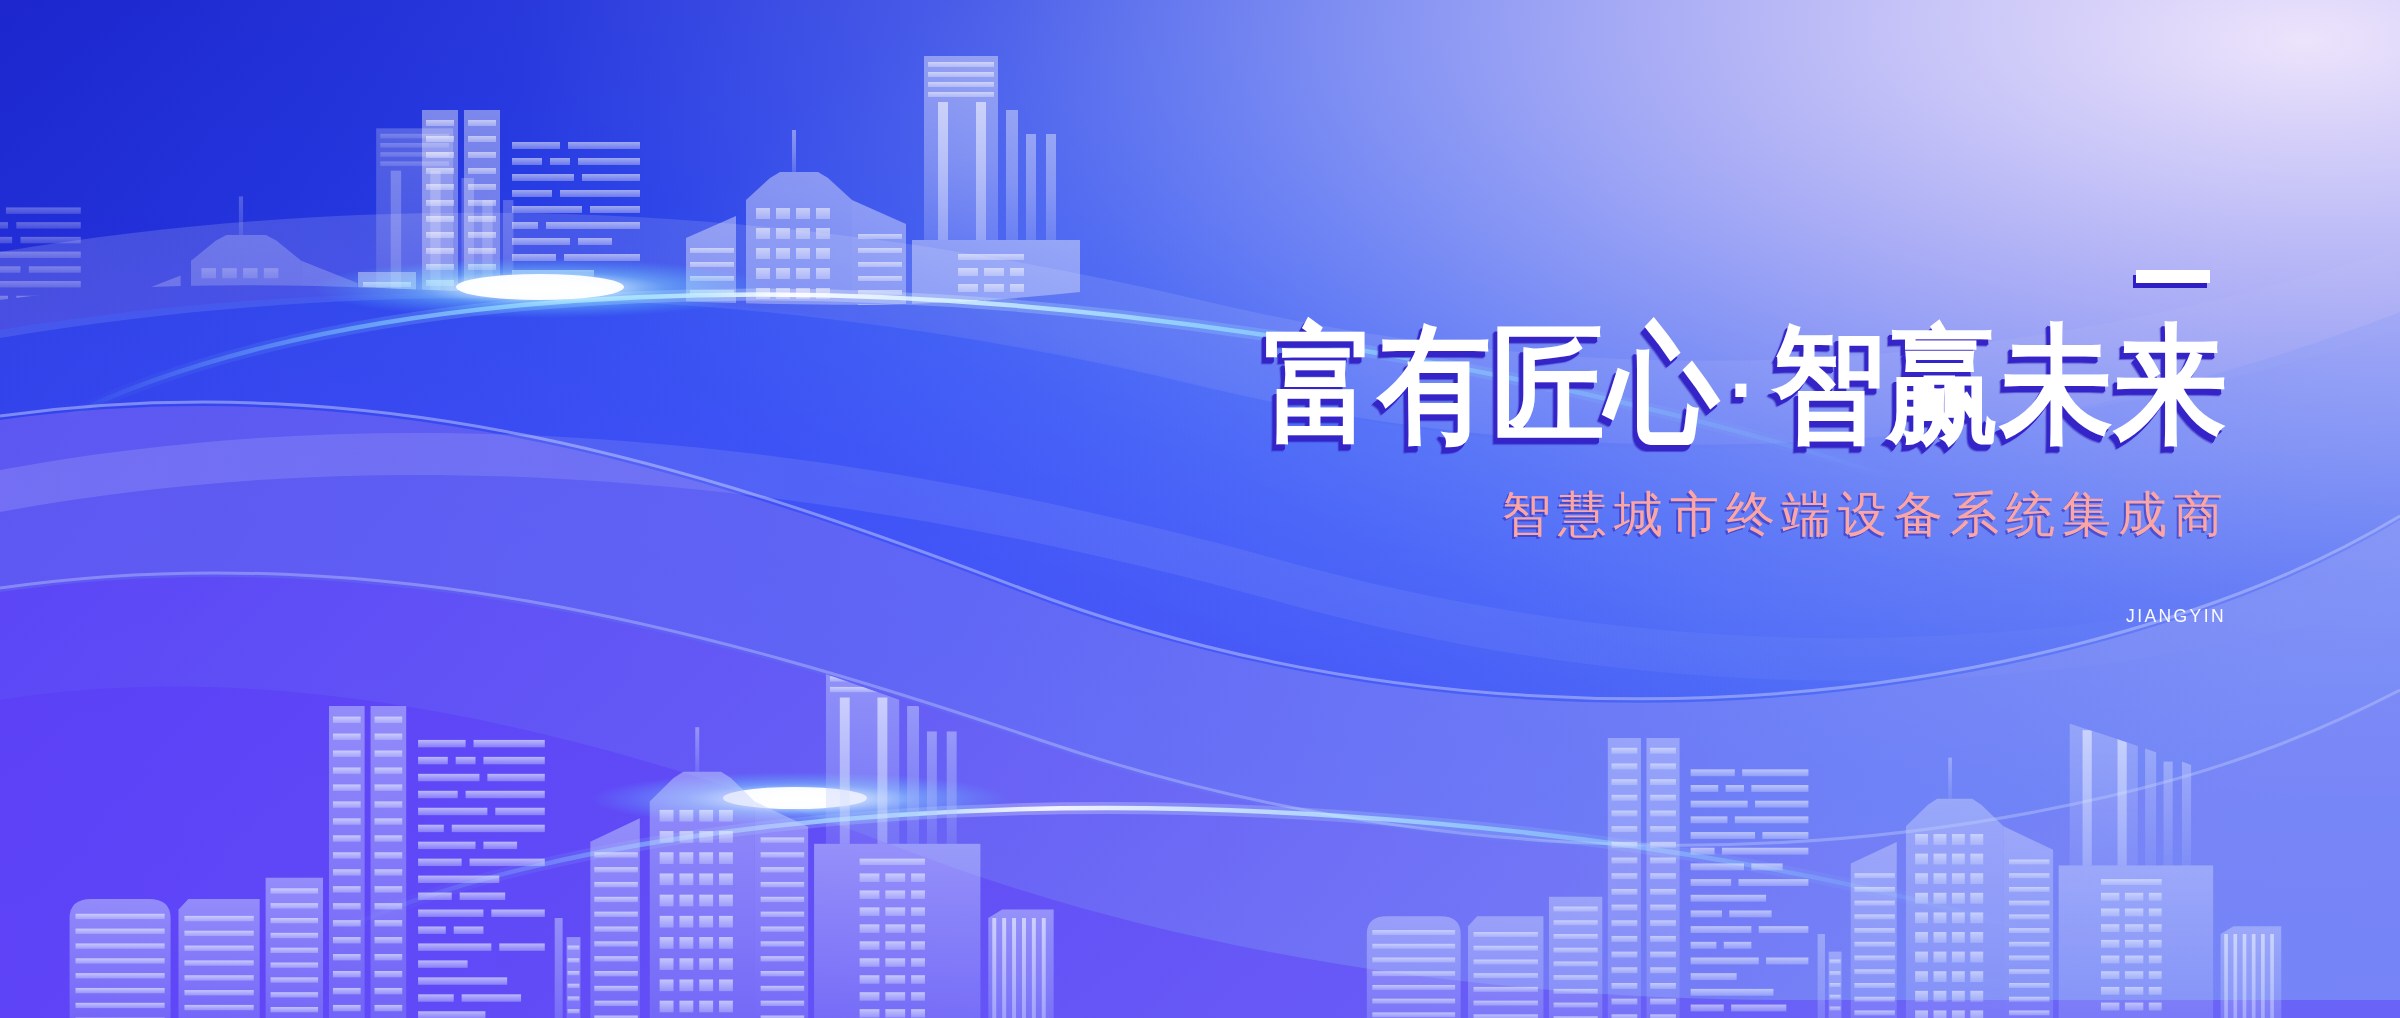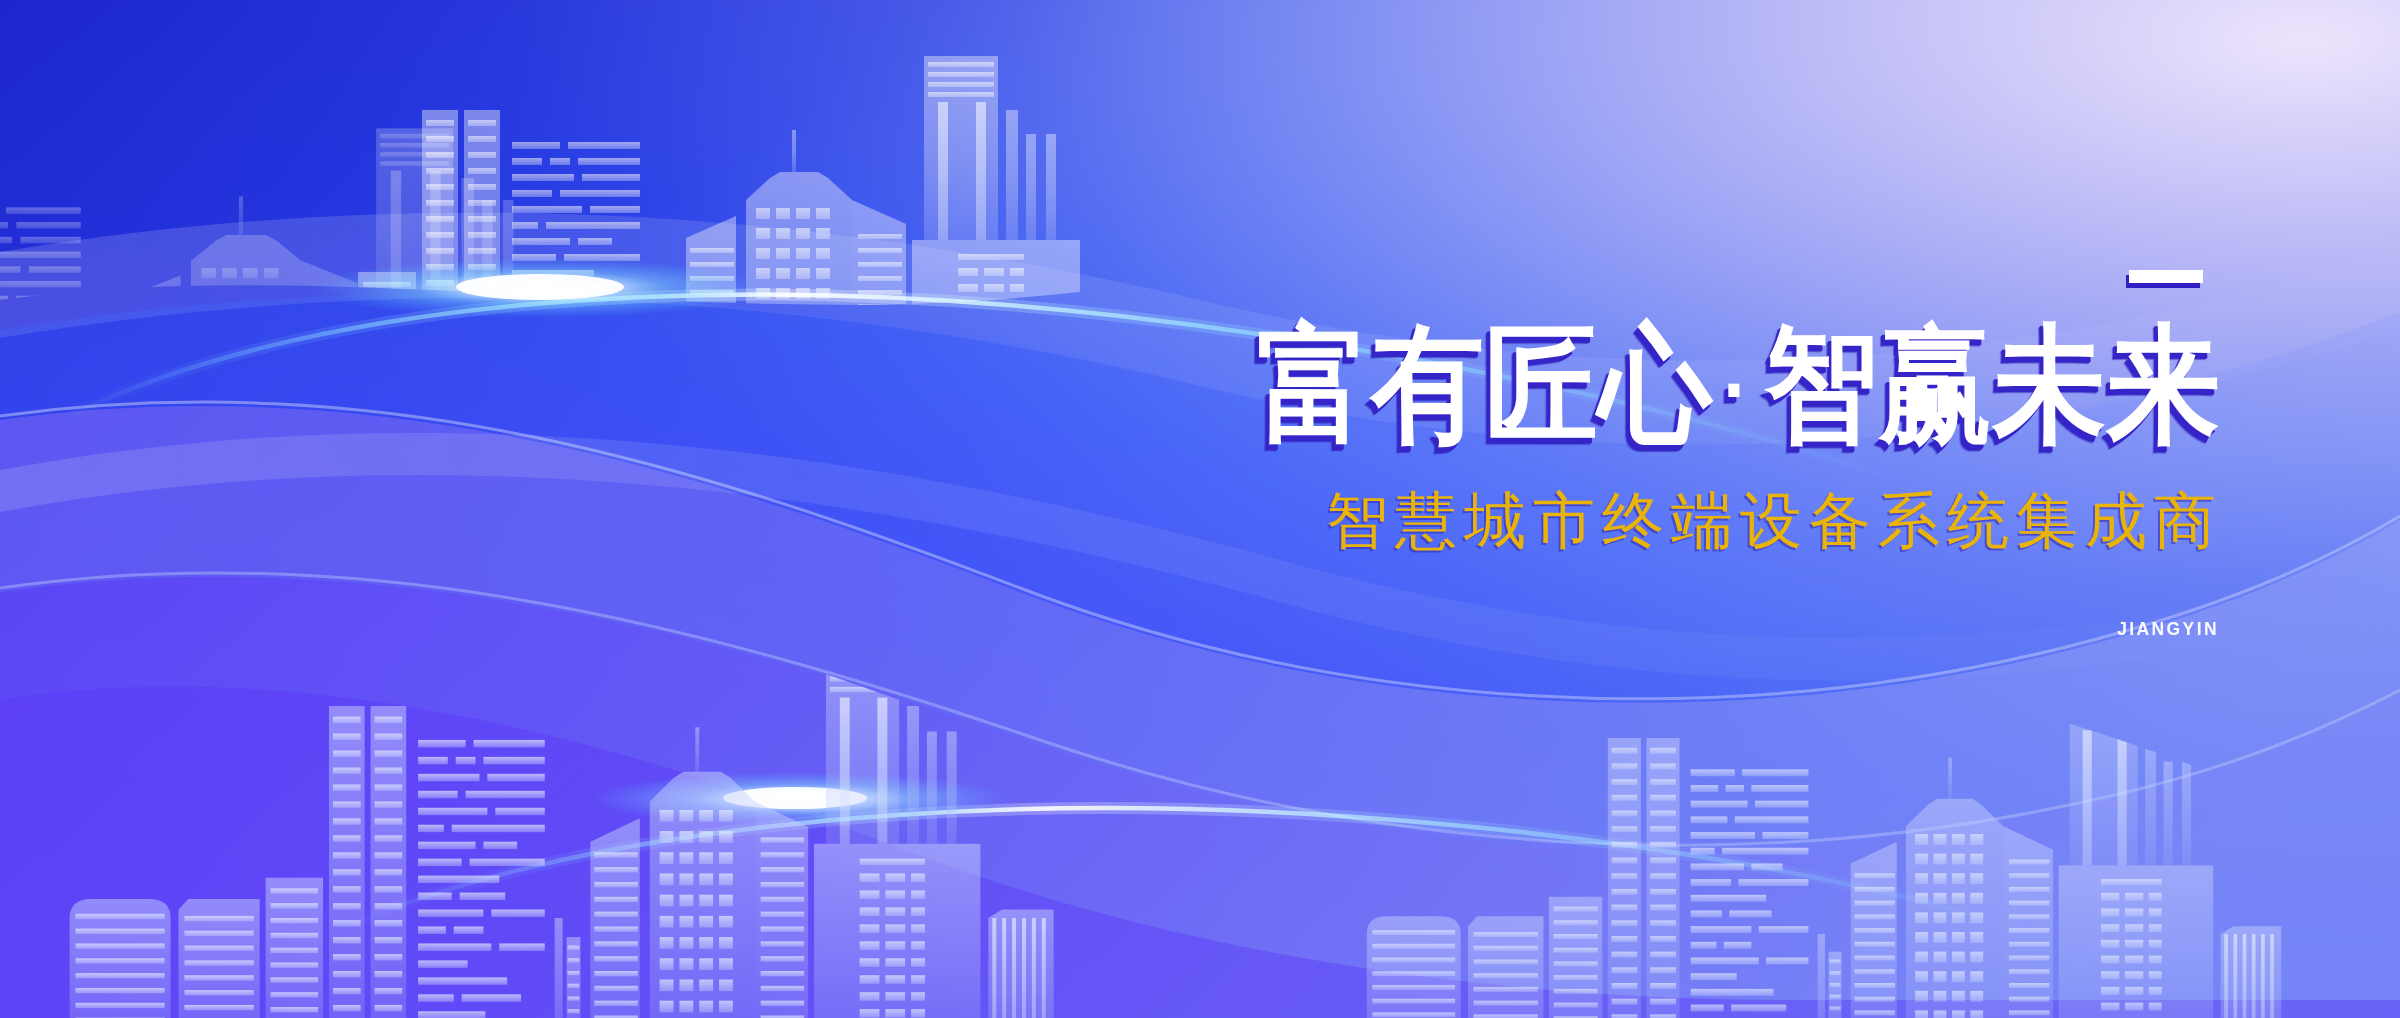--- a/index.html
+++ b/index.html
@@ -25,21 +25,21 @@
     top: 0;
     left: 0;
     width: 2400px;
     height: 1018px;
     display: block;
   }
 
   
   .text-block {
     position: absolute;
-    right: 175px;
+    right: 168px;
     top: 270px;
     width: 1200px;
     text-align: right;
     z-index: 40;
   }
 
   .dash-mark {
     display: block;
     margin-left: auto;
     margin-right: 22px;
@@ -73,35 +73,35 @@
     font-size: 78px;
     vertical-align: 0.10em;
     letter-spacing: 6px;
     padding: 0 10px;
   }
 
   .subtitle {
     margin: 48px 0 0 0;
     font-family: "Liberation Sans", "DejaVu Sans", sans-serif;
     font-weight: 400;
-    font-size: 62px;
+    font-size: 49px;
     line-height: 1.0;
-    color: #eab308;
+    color: #fca5a5;
     letter-spacing: 7px;
     white-space: nowrap;
     text-align: right;
     text-shadow: -2px 2px 0 rgba(48,36,180,0.55);
     padding-right: 2px;
   }
 
   .company-en {
     margin: 62px 0 0 0;
     font-family: "Liberation Sans", "DejaVu Sans", sans-serif;
     font-size: 17.5px;
-    font-weight: 700;
+    font-weight: 400;
     line-height: 1.78;
     letter-spacing: 2.4px;
     color: #ffffff;
     text-align: right;
     padding-right: 6px;
     opacity: 0.97;
   }
   .company-en span { display: block; }
 </style>
 </head>

